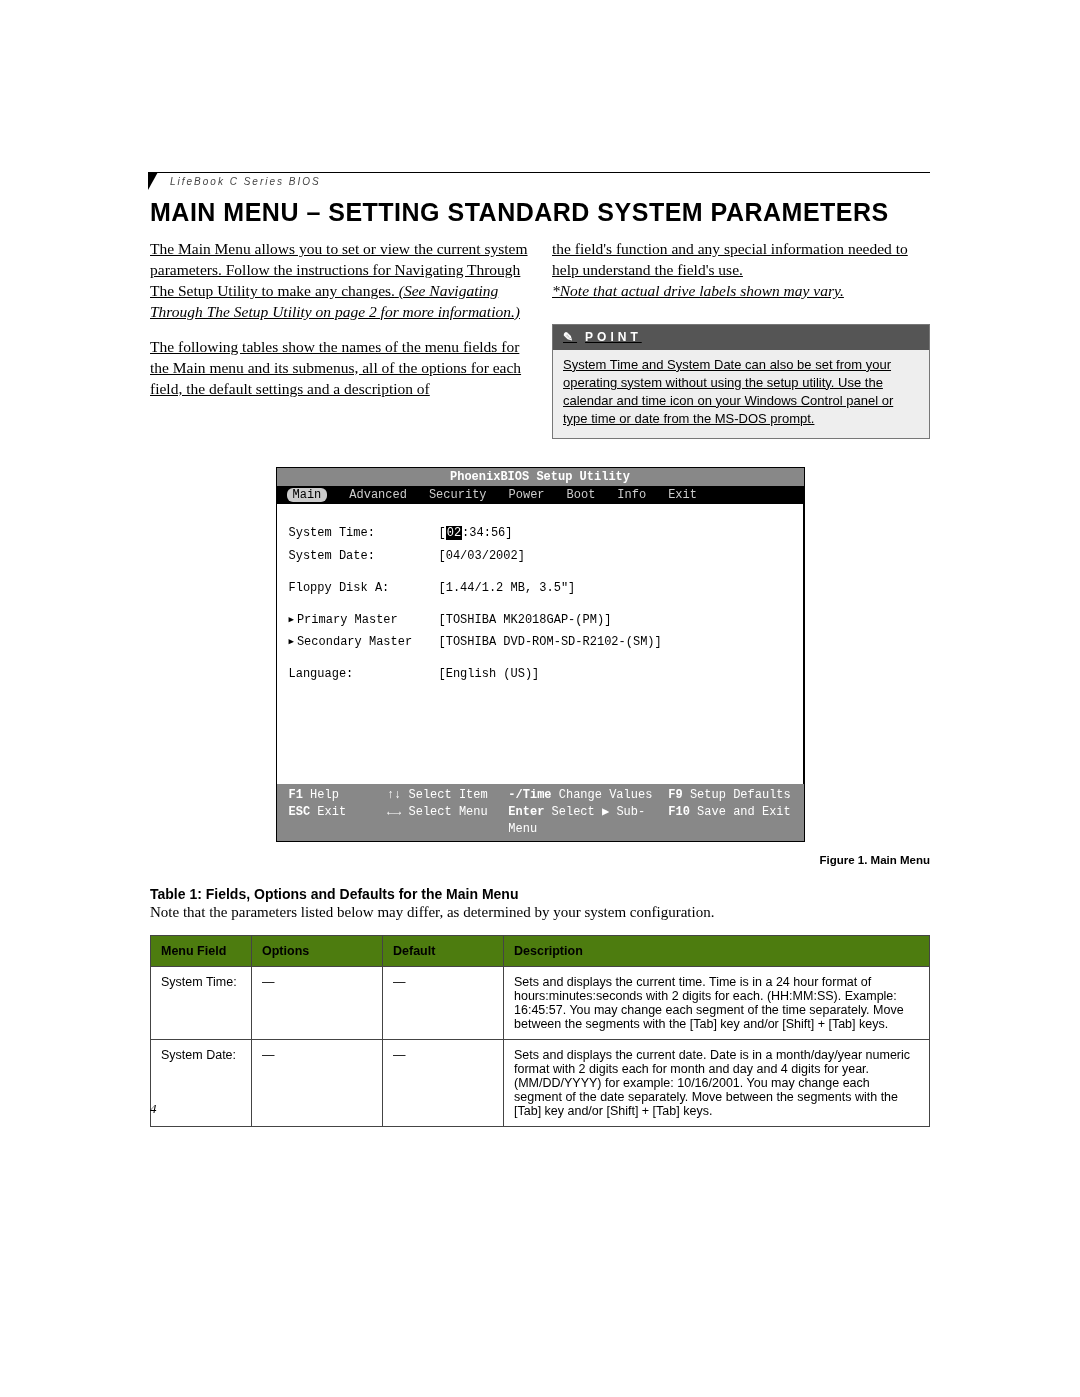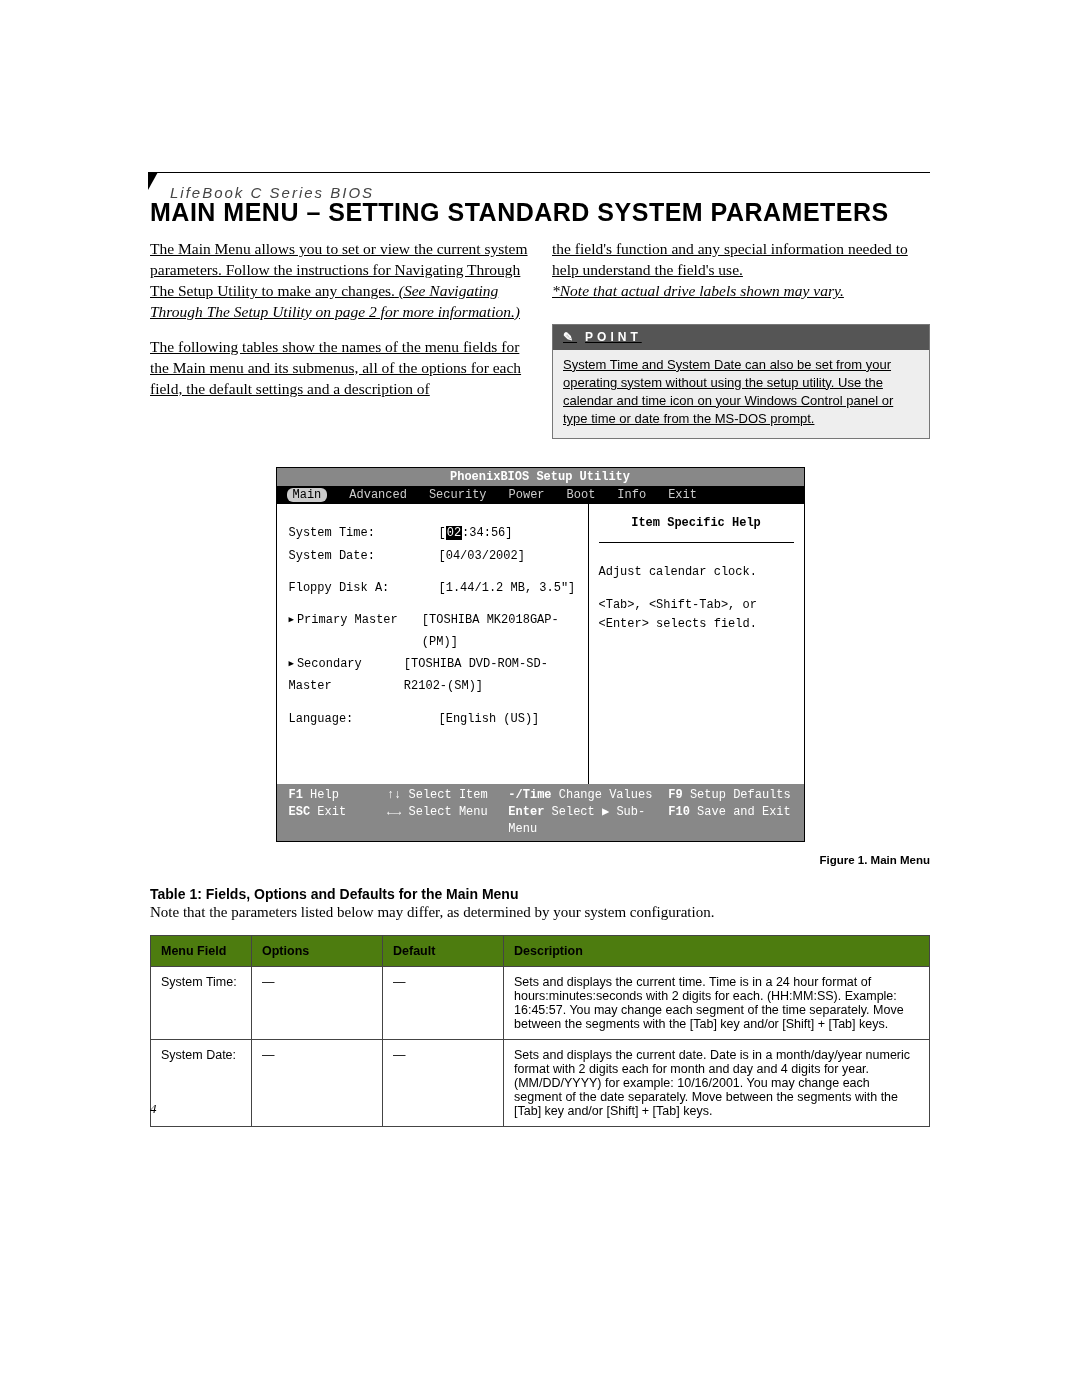--- a/index.html
+++ b/index.html
@@ -17,24 +17,24 @@
     padding: 170px 150px 0 150px;
   }
   .header-line {
     position: absolute;
     left: 150px; right: 150px;
     top: 172px;
     border-top: 1px solid #000;
   }
   .header-text {
     position: absolute;
-    top: 184px; left: 170px;
+    top: 176px; left: 170px;
     font-family: 'Helvetica Neue', Arial, sans-serif;
     letter-spacing: 2px;
-    font-size: 15px;
+    font-size: 10px;
     font-style: italic;
     color: #444;
   }
   .corner-mark {
     position: absolute;
     top: 172px; left: 148px;
     width: 0; height: 0;
     border-left: 10px solid #000;
     border-bottom: 18px solid transparent;
   }
@@ -261,26 +261,20 @@
             <div class="row">
               <div class="lbl"><span class="tri"></span>Secondary Master</div>
               <div class="val">[TOSHIBA DVD-ROM-SD-R2102-(SM)]</div>
             </div>
             <div style="height: 10px;"></div>
             <div class="row">
               <div class="lbl">Language:</div>
               <div class="val">[English (US)]</div>
             </div>
           </div>
-        <div class="bios-right">
-          <div class="hh">Item Specific Help</div>
-          <div>Adjust calendar clock.</div>
-          <div style="height:14px"></div>
-          <div>&lt;Tab&gt;, &lt;Shift-Tab&gt;, or &lt;Enter&gt; selects field.</div>
-        </div>
       </div>
       <div class="bios-footer" id="bios-footer">
           <span><b>F1</b> Help</span>
           <span><b>↑↓</b> Select Item</span>
           <span><b>-/Time</b> Change Values</span>
           <span><b>F9</b> Setup Defaults</span>
           <span><b>ESC</b> Exit</span>
           <span><b>←→</b> Select Menu</span>
           <span><b>Enter</b> Select ▶ Sub-Menu</span>
           <span><b>F10</b> Save and Exit</span>

